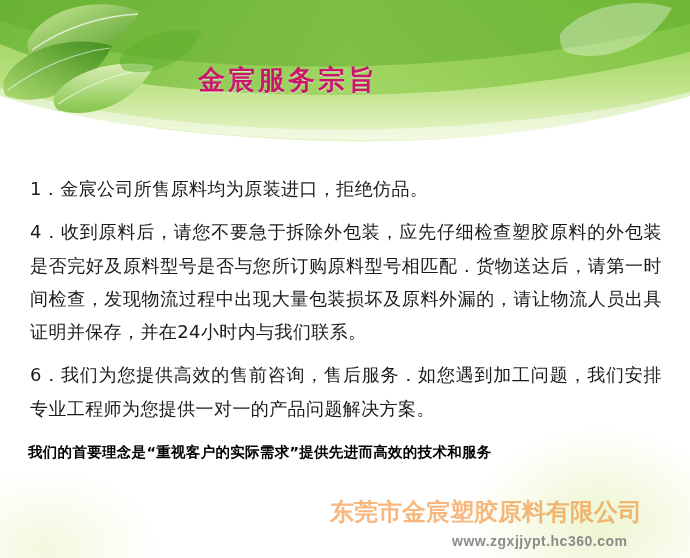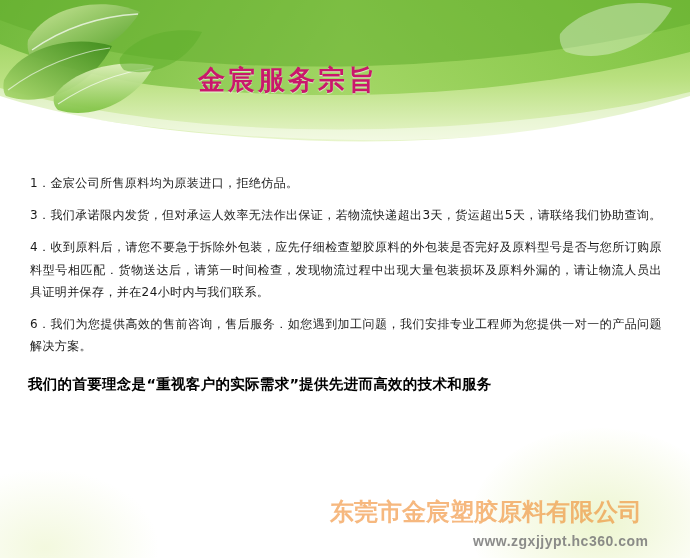--- a/index.html
+++ b/index.html
@@ -53,21 +53,21 @@
   
   .content {
     position: absolute;
     left: 0;
     top: 152px;
     width: 690px;
     padding: 20px 28px 0 28px;
   }
   .para {
     font-family: "DejaVu Sans", "Liberation Sans", sans-serif;
-    font-size: 12px;
+    font-size: 18px;
     line-height: 1.85;
     color: #1a1a1a;
     margin: 0 0 10px 0;
     text-align: justify;
     letter-spacing: 0.4px;
   }
   .para.indent {
     text-indent: 0;
     padding-left: 2px;
   }
@@ -97,21 +97,20 @@
     position: absolute;
     left: 452px;
     top: 533px;
     font-family: "Liberation Sans", sans-serif;
     font-size: 14px;
     font-weight: bold;
     color: rgba(120, 120, 120, 0.85);
     letter-spacing: 0.5px;
     white-space: nowrap;
     pointer-events: none;
-    margin-left: 21px;
   }
   .corner-glow {
     position: absolute;
     right: -40px;
     bottom: -60px;
     width: 260px;
     height: 190px;
     border-radius: 50%;
     background: radial-gradient(ellipse at center, rgba(236,245,206,0.95) 0%, rgba(244,249,224,0.6) 45%, rgba(255,255,255,0) 72%);
     pointer-events: none;
@@ -184,21 +183,20 @@
 
       <g transform="translate(560,4)" opacity="0.35">
         <path d="M0,30 C22,2 76,-8 112,4 C90,44 42,60 6,48 C1,44 -1,36 0,30 Z" fill="#ffffff"></path>
       </g>
     </svg>
     <div class="banner-title">金宸服务宗旨</div>
   </div>
 
   <div class="content">
     <p class="para indent">1．金宸公司所售原料均为原装进口，拒绝仿品。</p>
-    <p class="para indent">3．我们承诺限内发货，但对承运人效率无法作出保证，若物流快递超出3天，货运超出5天，请联络我们协助查询。</p>
     <p class="para indent">4．收到原料后，请您不要急于拆除外包装，应先仔细检查塑胶原料的外包装是否完好及原料型号是否与您所订购原料型号相匹配．货物送达后，请第一时间检查，发现物流过程中出现大量包装损坏及原料外漏的，请让物流人员出具证明并保存，并在24小时内与我们联系。</p>
     <p class="para indent">6．我们为您提供高效的售前咨询，售后服务．如您遇到加工问题，我们安排专业工程师为您提供一对一的产品问题解决方案。</p>
     <p class="closing">我们的首要理念是“重视客户的实际需求”提供先进而高效的技术和服务</p>
   </div>
 
   <div class="corner-glow"></div>
   <div class="corner-glow2"></div>
 
   <div class="watermark-company">东莞市金宸塑胶原料有限公司</div>
   <div class="watermark-url">www.zgxjjypt.hc360.com</div>

